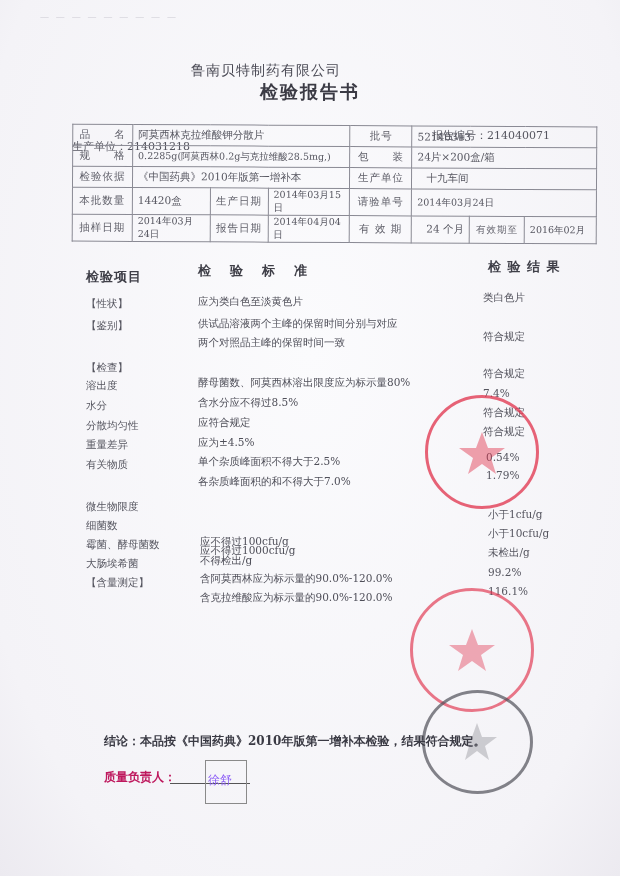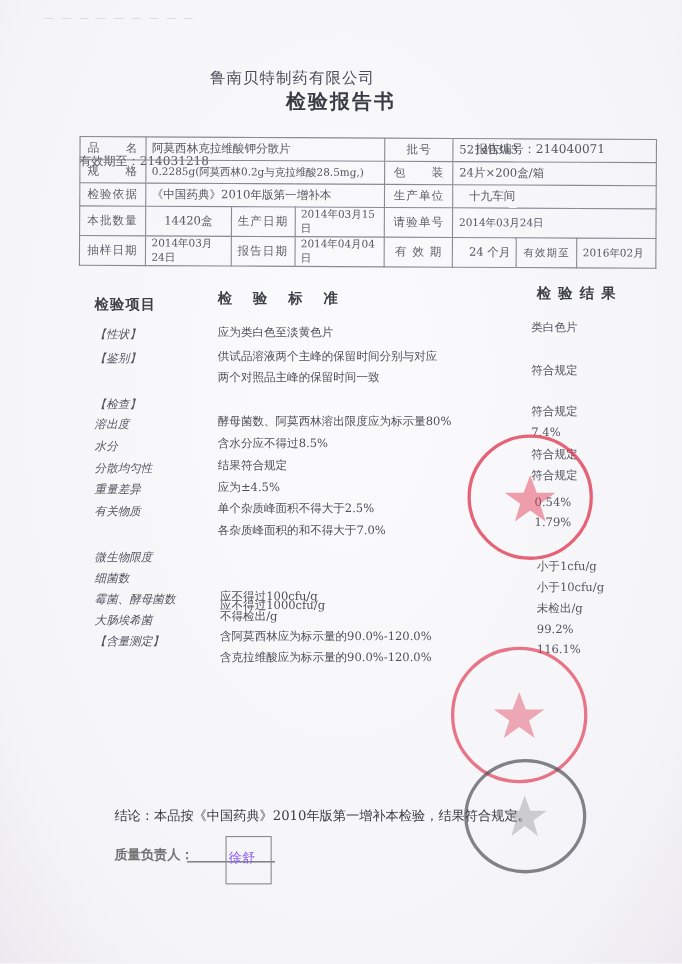--- a/index.html
+++ b/index.html
@@ -13,41 +13,41 @@
     background: radial-gradient(ellipse at 50% 40%, #fbfbfd 0%, #f4f3f7 80%, #eceaf0 100%); }
   .abs { position:absolute; white-space:nowrap; }
   .faint-top { left:40px; top:12px; font-size:9px; color:#d2d0d8; letter-spacing:2px; }
   .company { left:0; width:532px; top:62px; text-align:center; font-size:14px; color:#4a4a55; letter-spacing:1px; font-family:"DejaVu Sans", sans-serif;}
   .title { left:0; width:620px; top:80px; text-align:center; font-size:18px; font-weight:bold; color:#3b3b45; letter-spacing:2px; font-family:"DejaVu Sans", sans-serif;}
   .meta { font-size:11px; color:#55555f;margin-top:28px; }
   table.info { position:absolute; left:72px; top:125px; width:525px; border-collapse:collapse; font-size:10.5px; color:#55555f; transform:rotate(0.3deg); }
   table.info td { border:1px solid #8a8a94; height:20px; padding:0 5px; }
   .lbl { text-align:center; letter-spacing:1px; color:#5f5f69; }
   .hdr { font-size:13px; font-weight:bold; color:#3f3f48; letter-spacing:3px; font-family:"DejaVu Sans", sans-serif;}
-  .row-item { font-size:10.5px; color:#55555f;font-style:italic; }
+  .row-item { font-size:10.5px; color:#55555f; }
   .std { font-size:10.5px; color:#4f4f59; }
   .res { font-size:10.5px; color:#55555f; }
-  .concl { left:104px; top:733px; font-size:12px; color:#3a3a44; font-weight:normal; }
-  .qm { left:104px; top:769px; font-size:12px; color:#737373; font-weight:bold; }
+  .concl { left:104px; top:733px; font-size:12px; color:#3a3a44; font-weight:bold; }
+  .qm { left:104px; top:769px; font-size:12px; color:#be185d; font-weight:bold; }
   .sig-line { left:170px; top:783px; width:80px; border-top:1px solid #555; }
   .sig-box { left:205px; top:760px; width:40px; height:42px; border:1px solid #8a8a8a; }
   .sig-text { left:208px; top:772px; font-size:12px; color:#8b5cf6; }
   .stamp { position:absolute; border-radius:50%; }
 </style>
 </head>
 <body>
 
 <div class="paper"></div>
 <div class="abs faint-top">— — — — — — — — —</div>
 
 <div class="abs company">鲁南贝特制药有限公司</div>
 <div class="abs title">检验报告书</div>
 
 <div class="abs meta" style="left:72px;top:111px;">
-  <span>有效期至：</span><span>214031218</span>
+  <span>生产单位：</span><span>214031218</span>
 </div>
 <div class="abs meta" style="left:432px;top:100px;">
   <span>报告编号：</span><span>214040071</span>
 </div>
 
 <table class="info">
   <colgroup>
     <col style="width:60px">
       <col style="width:78px">
       <col style="width:58px">
@@ -71,21 +71,21 @@
     <td colspan="3">24片×200盒/箱</td>
   </tr>
   <tr>
     <td class="lbl">检验依据</td>
     <td colspan="3">《中国药典》2010年版第一增补本</td>
     <td class="lbl">生产单位</td>
     <td colspan="3" style="padding-left:14px">十九车间</td>
   </tr>
   <tr>
     <td class="lbl">本批数量</td>
-    <td style="text-align:center">14420盒</td>
+    <td style="text-align:left">14420盒</td>
     <td class="lbl">生产日期</td>
     <td style="font-size:9.5px">2014年03月15日</td>
     <td class="lbl">请验单号</td>
     <td colspan="3" style="font-size:9.5px">2014年03月24日</td>
   </tr>
   <tr>
     <td class="lbl">抽样日期</td>
     <td style="font-size:9.5px">2014年03月24日</td>
     <td class="lbl">报告日期</td>
     <td style="font-size:9.5px">2014年04月04日</td>
@@ -117,21 +117,21 @@
 
   <div class="abs row-item" style="left:86px;top:379px">溶出度</div>
   <div class="abs std" style="left:198px;top:376px">酵母菌数、阿莫西林溶出限度应为标示量80%</div>
   <div class="abs res" style="left:483px;top:387px">7.4%</div>
 
   <div class="abs row-item" style="left:86px;top:399px">水分</div>
   <div class="abs std" style="left:198px;top:396px">含水分应不得过8.5%</div>
   <div class="abs res" style="left:483px;top:406px">符合规定</div>
 
   <div class="abs row-item" style="left:86px;top:419px">分散均匀性</div>
-  <div class="abs std" style="left:198px;top:416px">结果符合规定</div>
+  <div class="abs std" style="left:198px;top:416px">应符合规定</div>
   <div class="abs res" style="left:483px;top:425px">符合规定</div>
 
   <div class="abs row-item" style="left:86px;top:438px">重量差异</div>
   <div class="abs std" style="left:198px;top:436px">应为±4.5%</div>
   <div class="abs res" style="left:486px;top:451px">0.54%</div>
 
   <div class="abs row-item" style="left:86px;top:458px">有关物质</div>
   <div class="abs std" style="left:198px;top:455px">单个杂质峰面积不得大于2.5%</div>
   <div class="abs res" style="left:486px;top:469px">1.79%</div>
 

